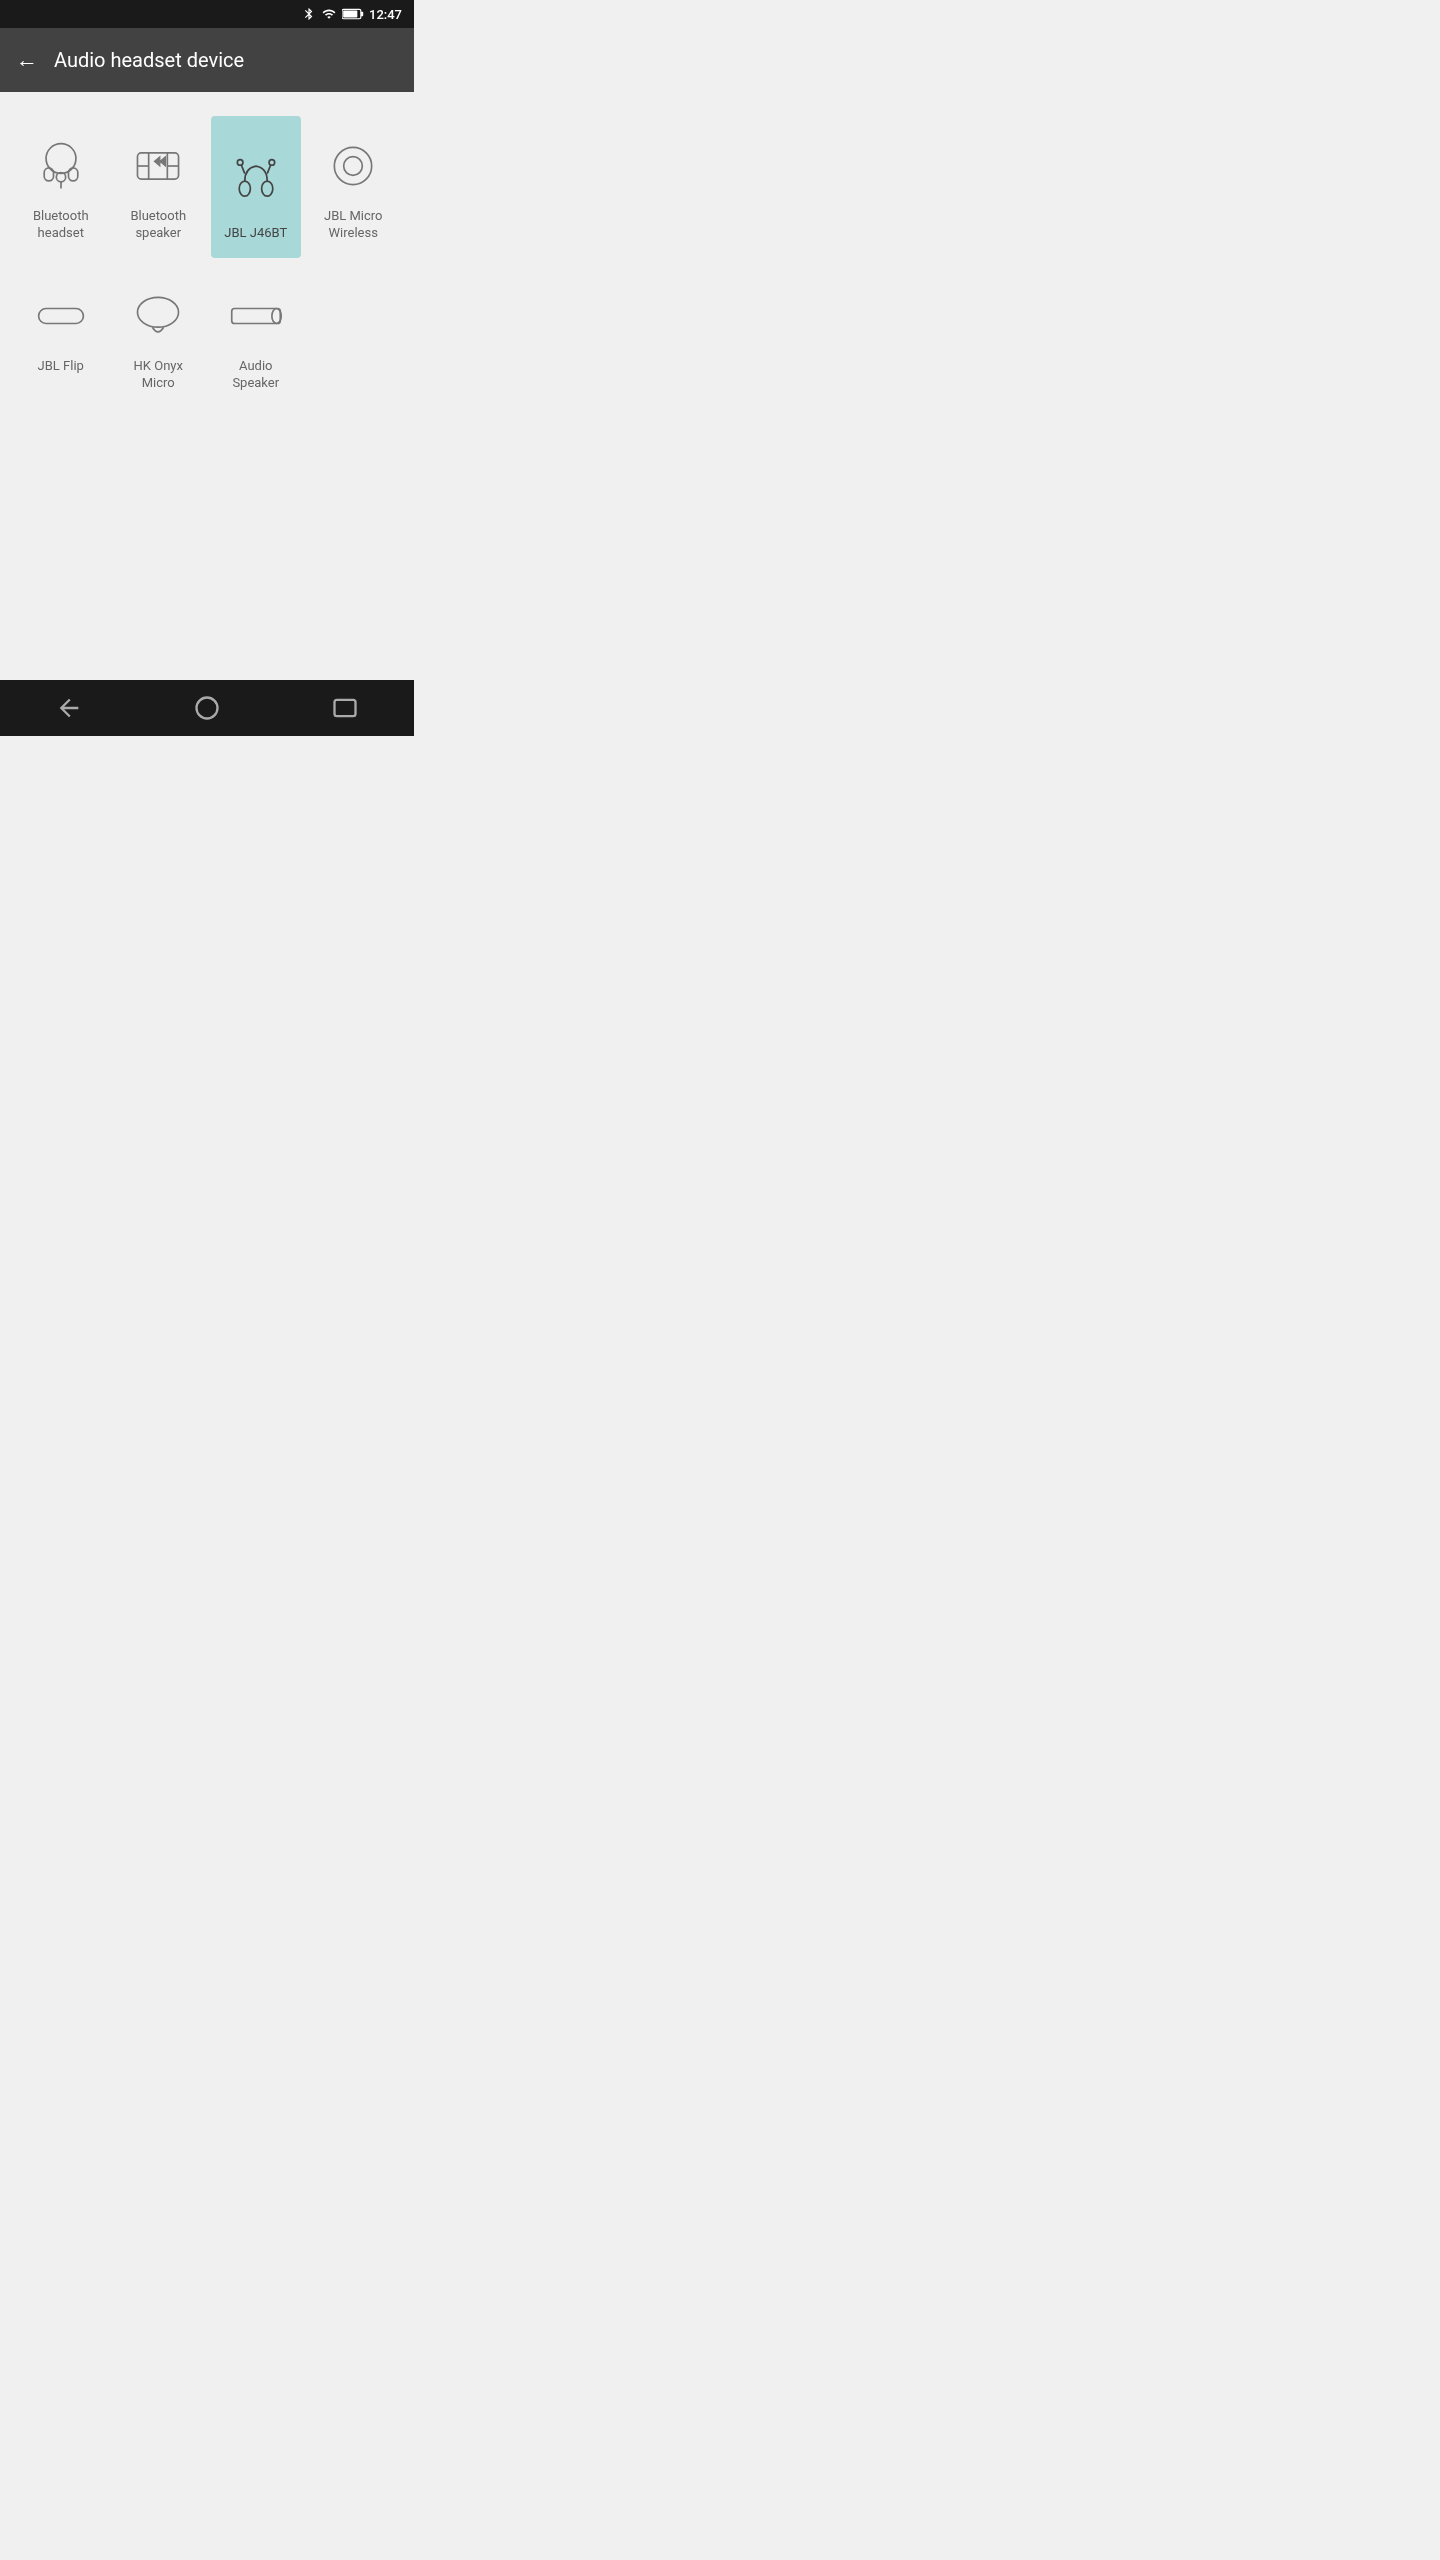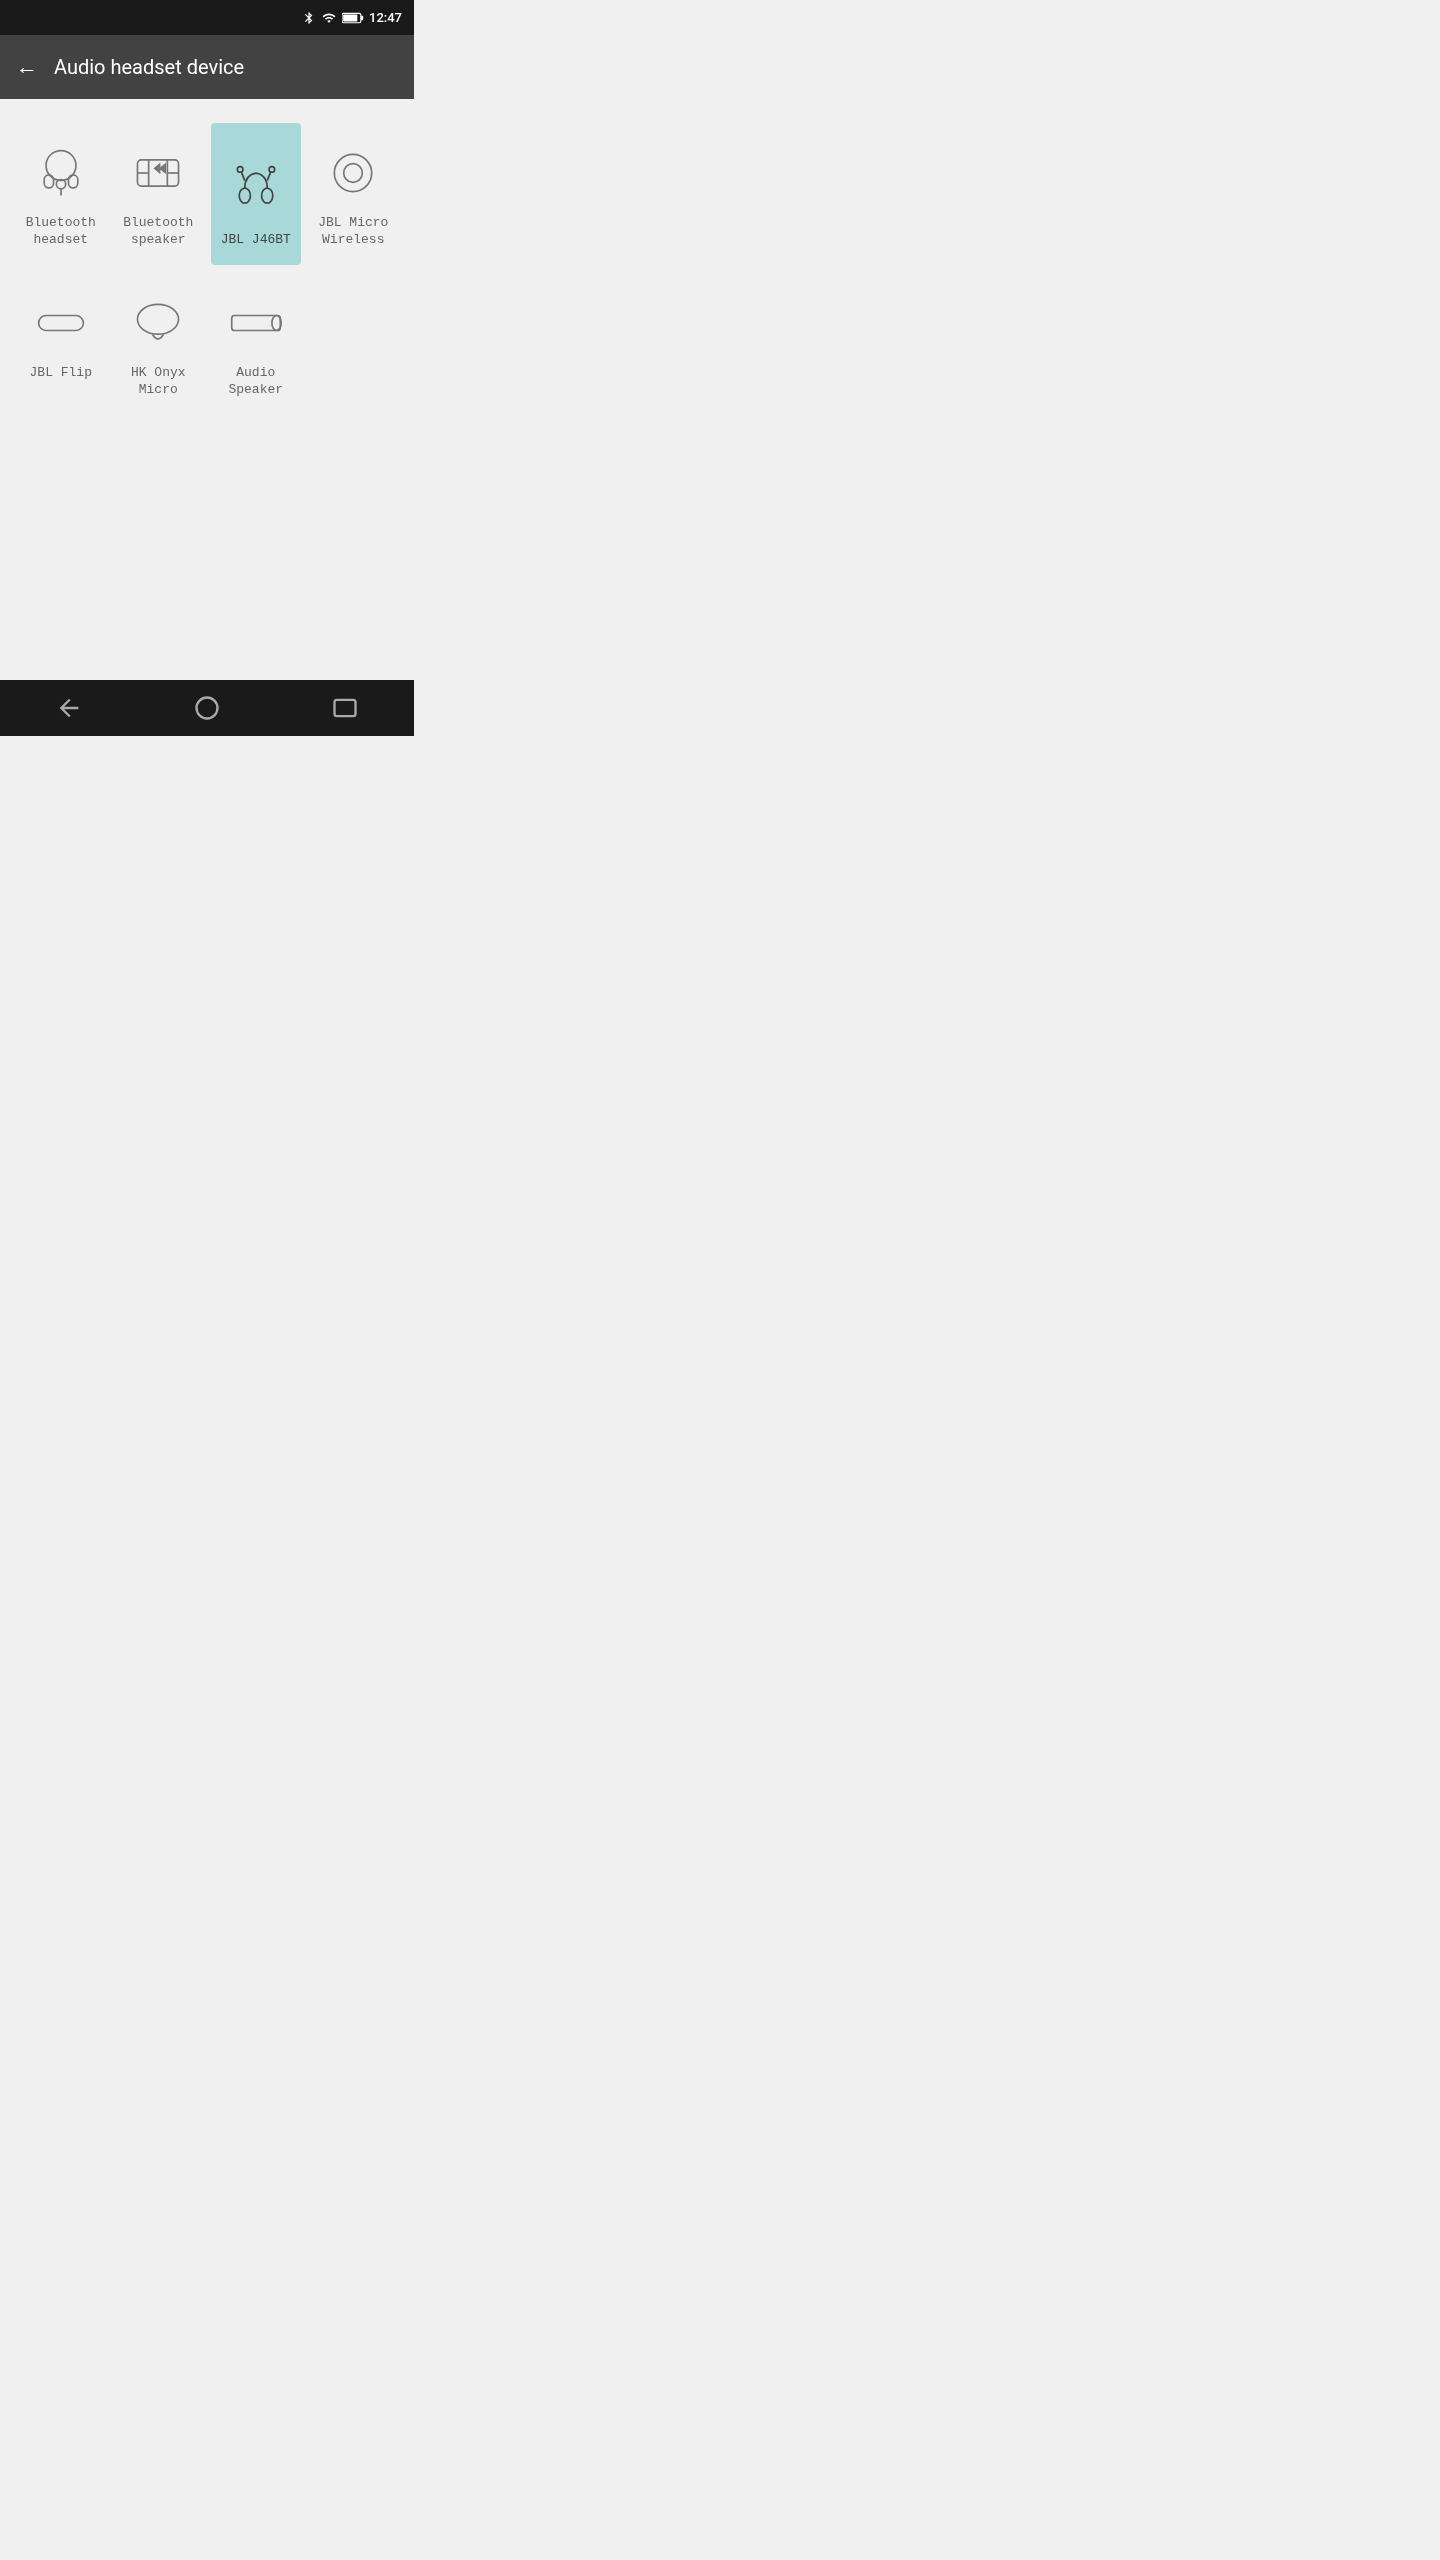--- a/index.html
+++ b/index.html
@@ -18,21 +18,21 @@
       overflow-x: hidden;
     }
 
     .status-bar {
       background: #1a1a1a;
       color: white;
       display: flex;
       justify-content: flex-end;
       align-items: center;
       padding: 4px 12px;
-      height: 35px;
+      height: 28px;
       font-size: 13px;
       font-weight: 500;
       gap: 6px;
     }
 
     .status-bar-icons {
       display: flex;
       align-items: center;
       gap: 5px;
     }
@@ -76,21 +76,20 @@
     .device-item {
       display: flex;
       flex-direction: column;
       align-items: center;
       justify-content: flex-start;
       padding: 20px 8px 16px;
       border-radius: 4px;
       cursor: pointer;
       background: transparent;
       gap: 12px;
-      font-family: Liberation Mono, monospace;
     }
 
     .device-item.selected {
       background: #a8d8d8;
       justify-content: flex-end;
     }
 
     .device-icon {
       width: 60px;
       height: 60px;

